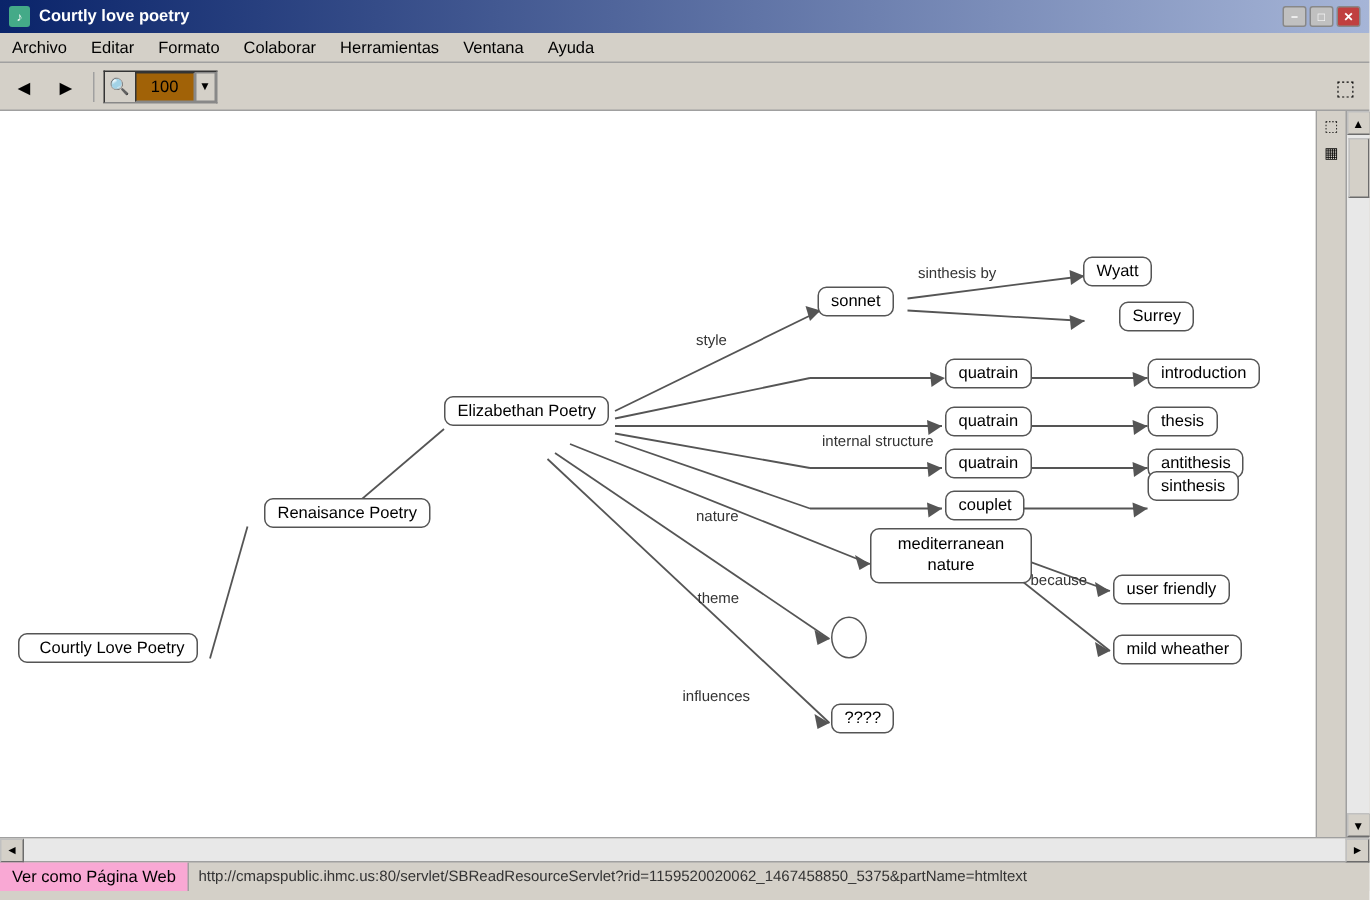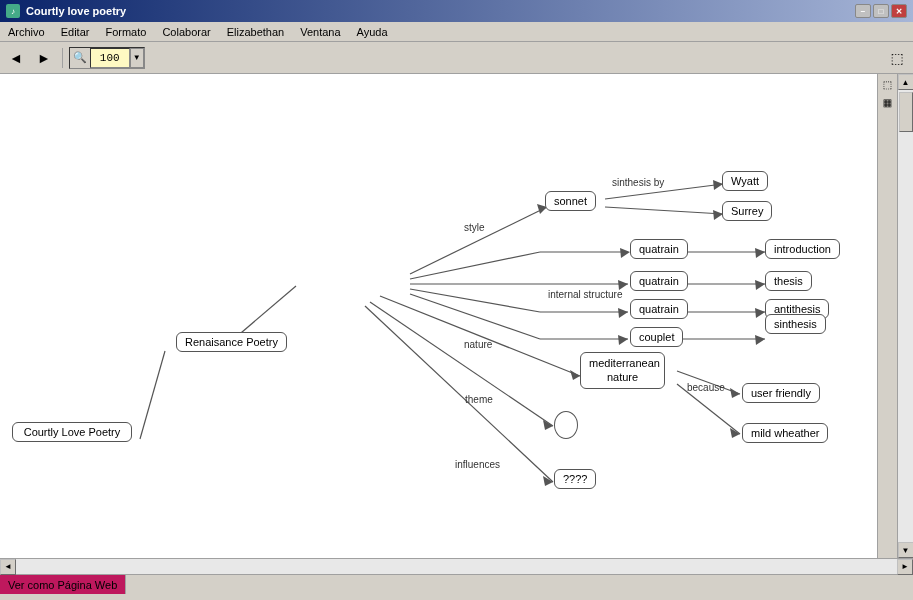--- a/index.html
+++ b/index.html
@@ -63,24 +63,23 @@
       background: #d4d0c8;
       border: 1px solid transparent;
       border-radius: 2px;
       display: flex; align-items: center; justify-content: center;
       font-size: 14px; cursor: pointer;
     }
     .tb-separator { width: 1px; height: 20px; background: #a0a0a0; margin: 0 2px; }
     #zoom-input {
       width: 40px; height: 20px;
       border: 1px inset #888;
-      background: #fef9c3;
+      background: #a16207;
       text-align: center;
       font-size: 11px;
-      font-family: Liberation Mono, monospace;
     }
     #zoom-dropdown {
       width: 14px; height: 20px;
       background: #d4d0c8;
       border: 1px solid #888;
       cursor: pointer;
       display: flex; align-items: center; justify-content: center;
       font-size: 8px;
     }
 
@@ -152,21 +151,21 @@
       background: #d4d0c8;
       border-top: 1px solid #a0a0a0;
       display: flex;
       align-items: center;
       font-size: 11px;
     }
     #status-btn {
       padding: 0 8px;
       height: 100%;
       border-right: 1px solid #a0a0a0;
-      background: #be185d;
+      background: #f9a8d4;
       cursor: pointer;
       display: flex; align-items: center;
       font-size: 11px;
       white-space: nowrap;
     }
     #status-url {
       padding: 0 6px;
       font-size: 10px;
       color: #333;
       overflow: hidden;
@@ -193,21 +192,21 @@
     }
 
     
     .node {
       position: absolute;
       border: 1.5px solid #555;
       border-radius: 6px;
       background: white;
       padding: 3px 8px;
       font-size: 11px;
-      text-align: center;
+      text-align: right;
       white-space: nowrap;
     }
     .node-oval {
       position: absolute;
       border: 1.5px solid #555;
       border-radius: 50%;
       background: white;
       padding: 4px 10px;
       font-size: 11px;
       text-align: center;
@@ -239,21 +238,21 @@
     <div class="tb-btn">□</div>
     <div class="tb-btn" style="background:#c04040;">✕</div>
   </div>
 </div>
 
 <div id="menubar">
   <span class="menu-item">Archivo</span>
   <span class="menu-item">Editar</span>
   <span class="menu-item">Formato</span>
   <span class="menu-item">Colaborar</span>
-  <span class="menu-item">Elizabethan</span>
+  <span class="menu-item">Herramientas</span>
   <span class="menu-item">Ventana</span>
   <span class="menu-item">Ayuda</span>
 </div>
 
 <div id="toolbar">
   <div class="tb-icon-btn">◄</div>
   <div class="tb-icon-btn">►</div>
   <div class="tb-separator"></div>
   <div style="display:flex; align-items:center; border:1px inset #888;">
     <span style="padding:0 3px; font-size:11px;">🔍</span>
@@ -322,30 +321,31 @@
       <polygon points="553,352 543,346 545,356" fill="#555"></polygon>
 
       <line x1="365" y1="232" x2="553" y2="408" stroke="#555" stroke-width="1.2"></line>
       <polygon points="553,408 543,402 545,412" fill="#555"></polygon>
     </svg>
 
     <div class="node" style="left:12px; top:348px; min-width:120px;">Courtly Love Poetry</div>
 
     <div class="node" style="left:176px; top:258px;">Renaisance Poetry</div>
 
+    <div class="node" style="left:296px; top:190px; font-weight:normal;">Elizabethan Poetry</div>
 
     <div class="link-label" style="left:464px; top:148px;">style</div>
 
     <div class="node" style="left:545px; top:117px;">sonnet</div>
 
     <div class="link-label" style="left:612px; top:103px;">sinthesis by</div>
 
     <div class="node" style="left:722px; top:97px;">Wyatt</div>
 
-    <div class="node" style="left:722px; top:127px;">Surrey</div>
+    <div class="node" style="left:746px; top:127px;">Surrey</div>
 
     <div class="link-label" style="left:516px; top:215px;padding-left:32px;">internal structure</div>
 
     <div class="node" style="left:630px; top:165px;">quatrain</div>
 
     <div class="node" style="left:630px; top:197px;">quatrain</div>
 
     <div class="node" style="left:630px; top:225px;">quatrain</div>
 
     <div class="node" style="left:630px; top:253px;">couplet</div>
@@ -353,21 +353,21 @@
     <div class="node" style="left:765px; top:165px;">introduction</div>
 
     <div class="node" style="left:765px; top:197px;">thesis</div>
 
     <div class="node" style="left:765px; top:225px;">antithesis</div>
 
     <div class="node" style="left:765px; top:240px;">sinthesis</div>
 
     <div class="link-label" style="left:464px; top:265px;">nature</div>
 
-    <div class="node" style="left:580px; top:278px; white-space:normal; text-align:center; width:85px; line-height:1.3;">mediterranean
+    <div class="node" style="left:580px; top:278px; white-space:normal; text-align:center; width:108px; line-height:1.3;">mediterranean
 nature</div>
 
     <div class="link-label" style="left:687px; top:308px;">because</div>
 
     <div class="node" style="left:742px; top:309px;">user friendly</div>
 
     <div class="node" style="left:742px; top:349px;">mild wheather</div>
 
     <div class="link-label" style="left:465px; top:320px;">theme</div>
 
@@ -395,13 +395,14 @@
 </div>
 
 <div id="scrollbar-h" style="height:16px; background:#d4d0c8; border-top:1px solid #a0a0a0; display:flex; align-items:center;">
   <div class="scroll-btn-h">◄</div>
   <div class="scroll-track-h"></div>
   <div class="scroll-btn-h">►</div>
 </div>
 
 <div id="statusbar">
   <div id="status-btn">Ver como Página Web</div>
+  <span id="status-url">http://cmapspublic.ihmc.us:80/servlet/SBReadResourceServlet?rid=1159520020062_1467458850_5375&amp;partName=htmltext</span>
 </div>
 
 </body></html>

